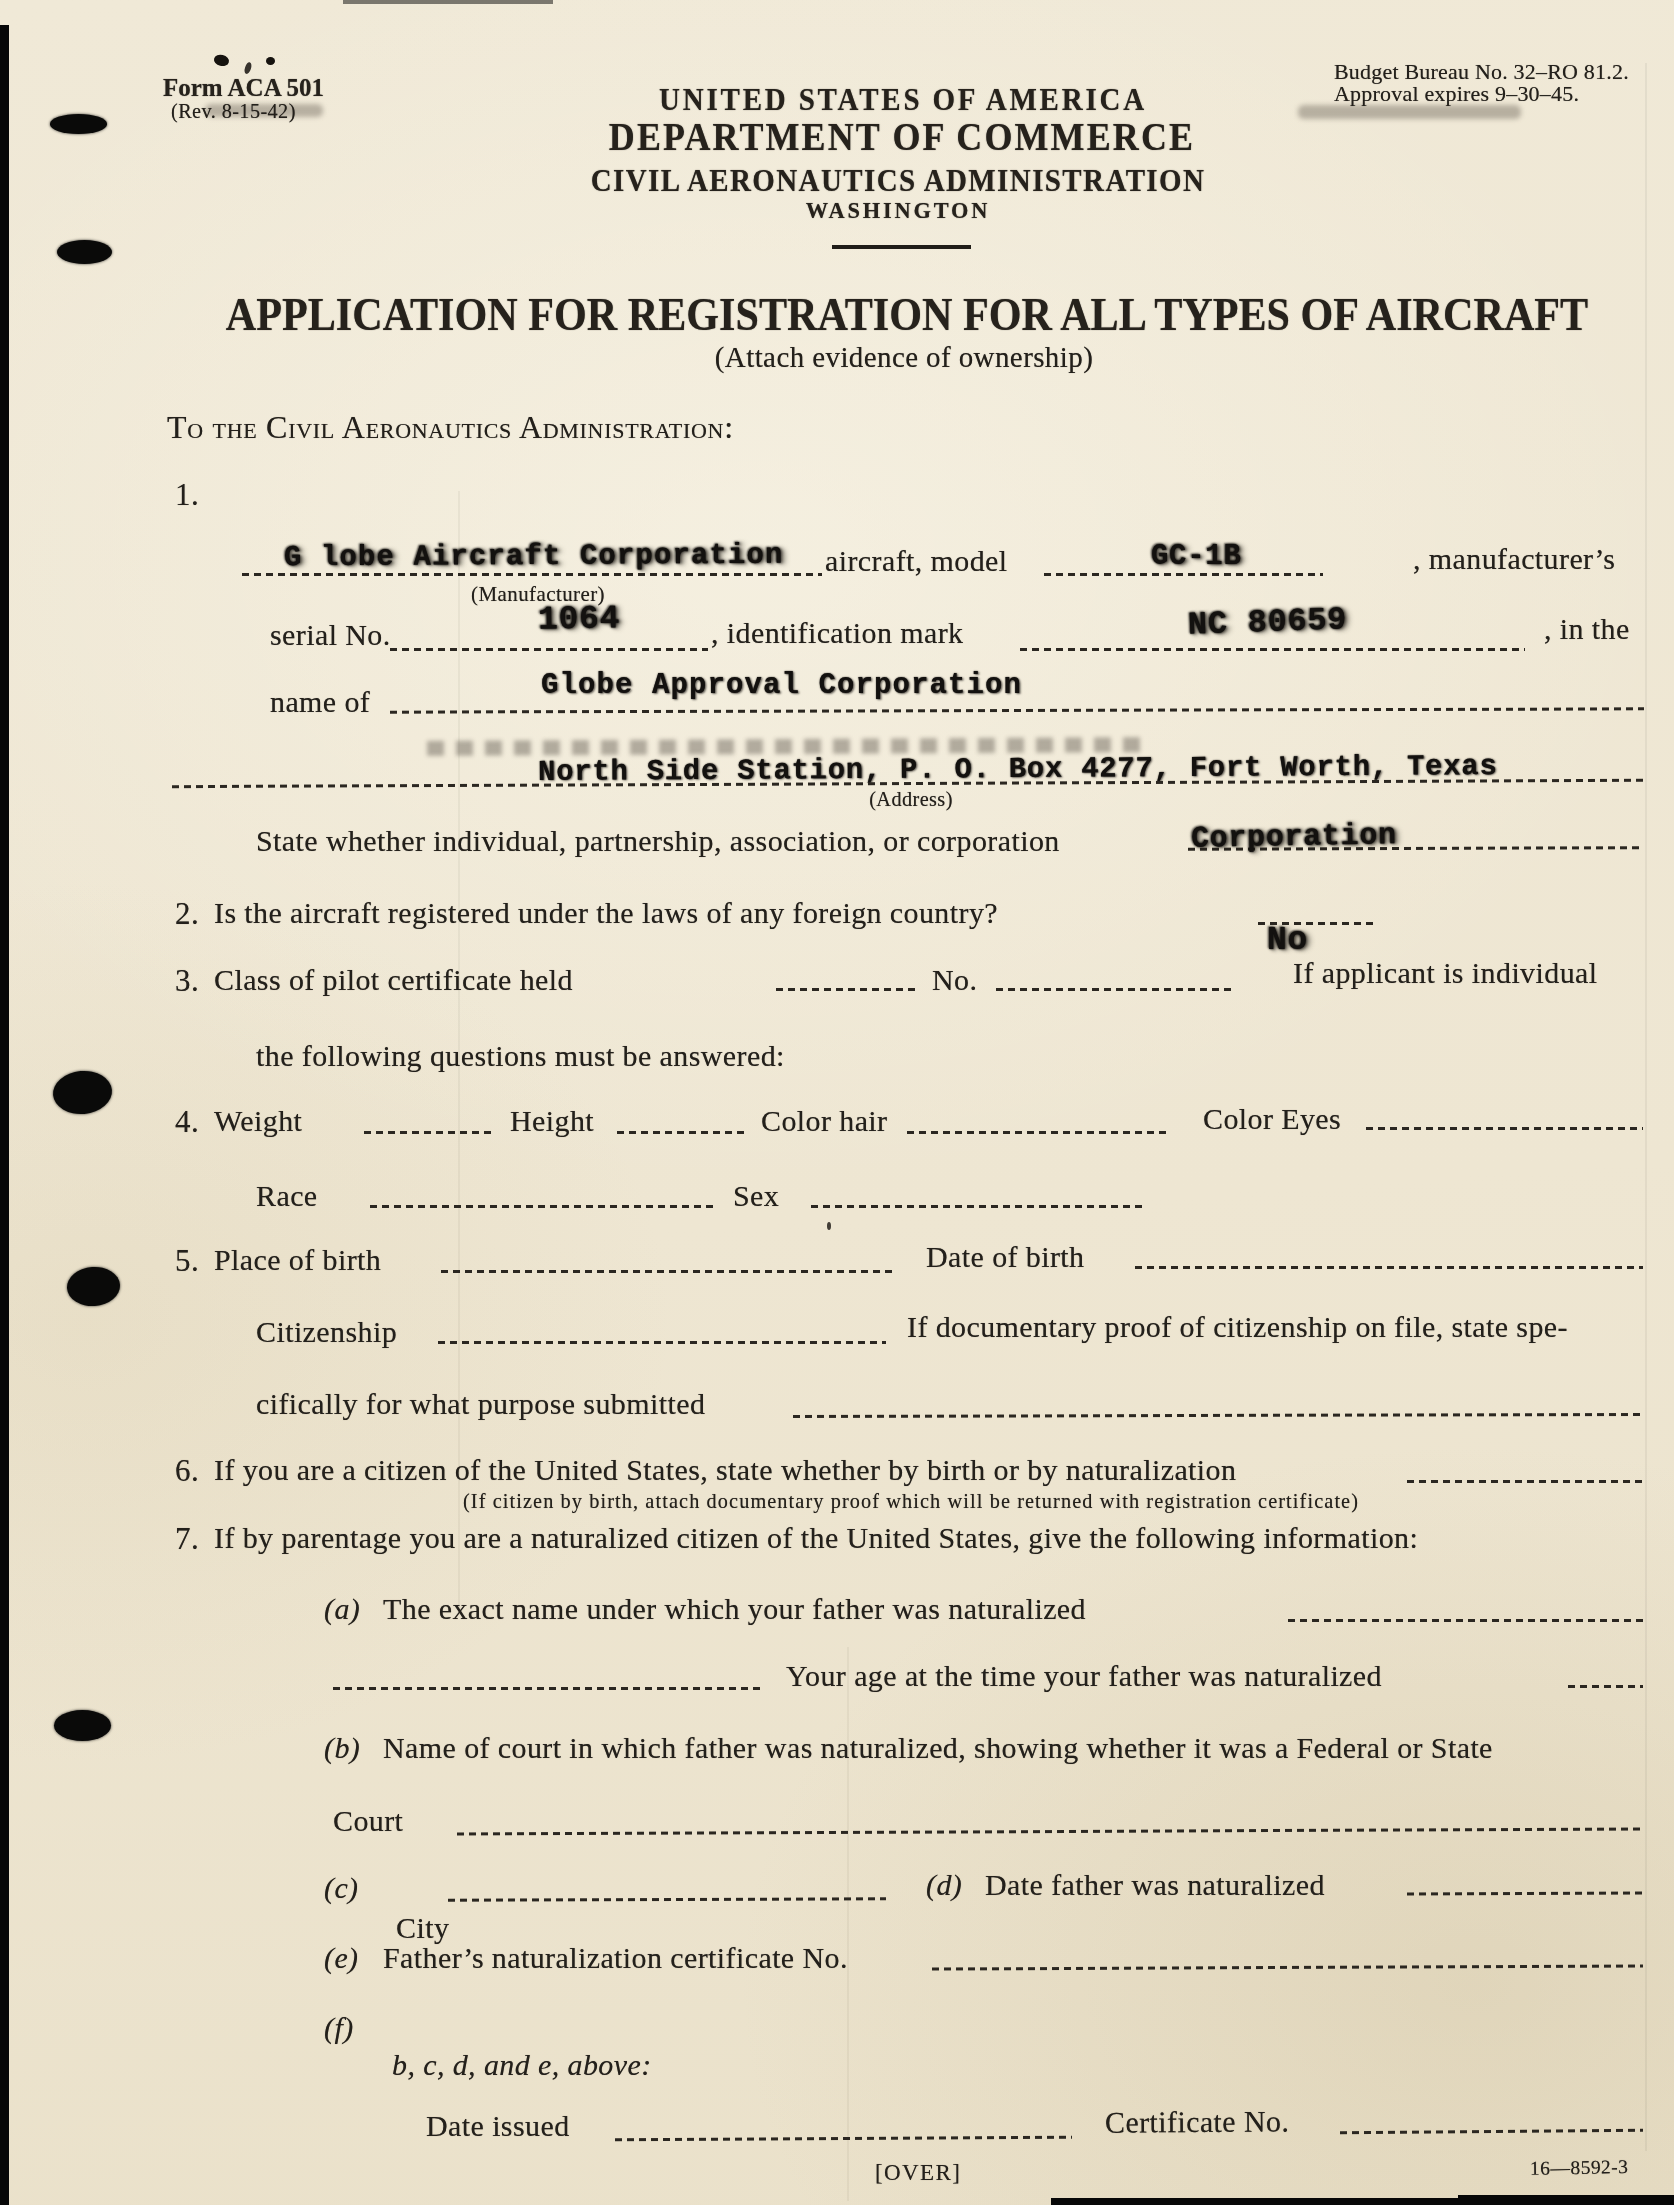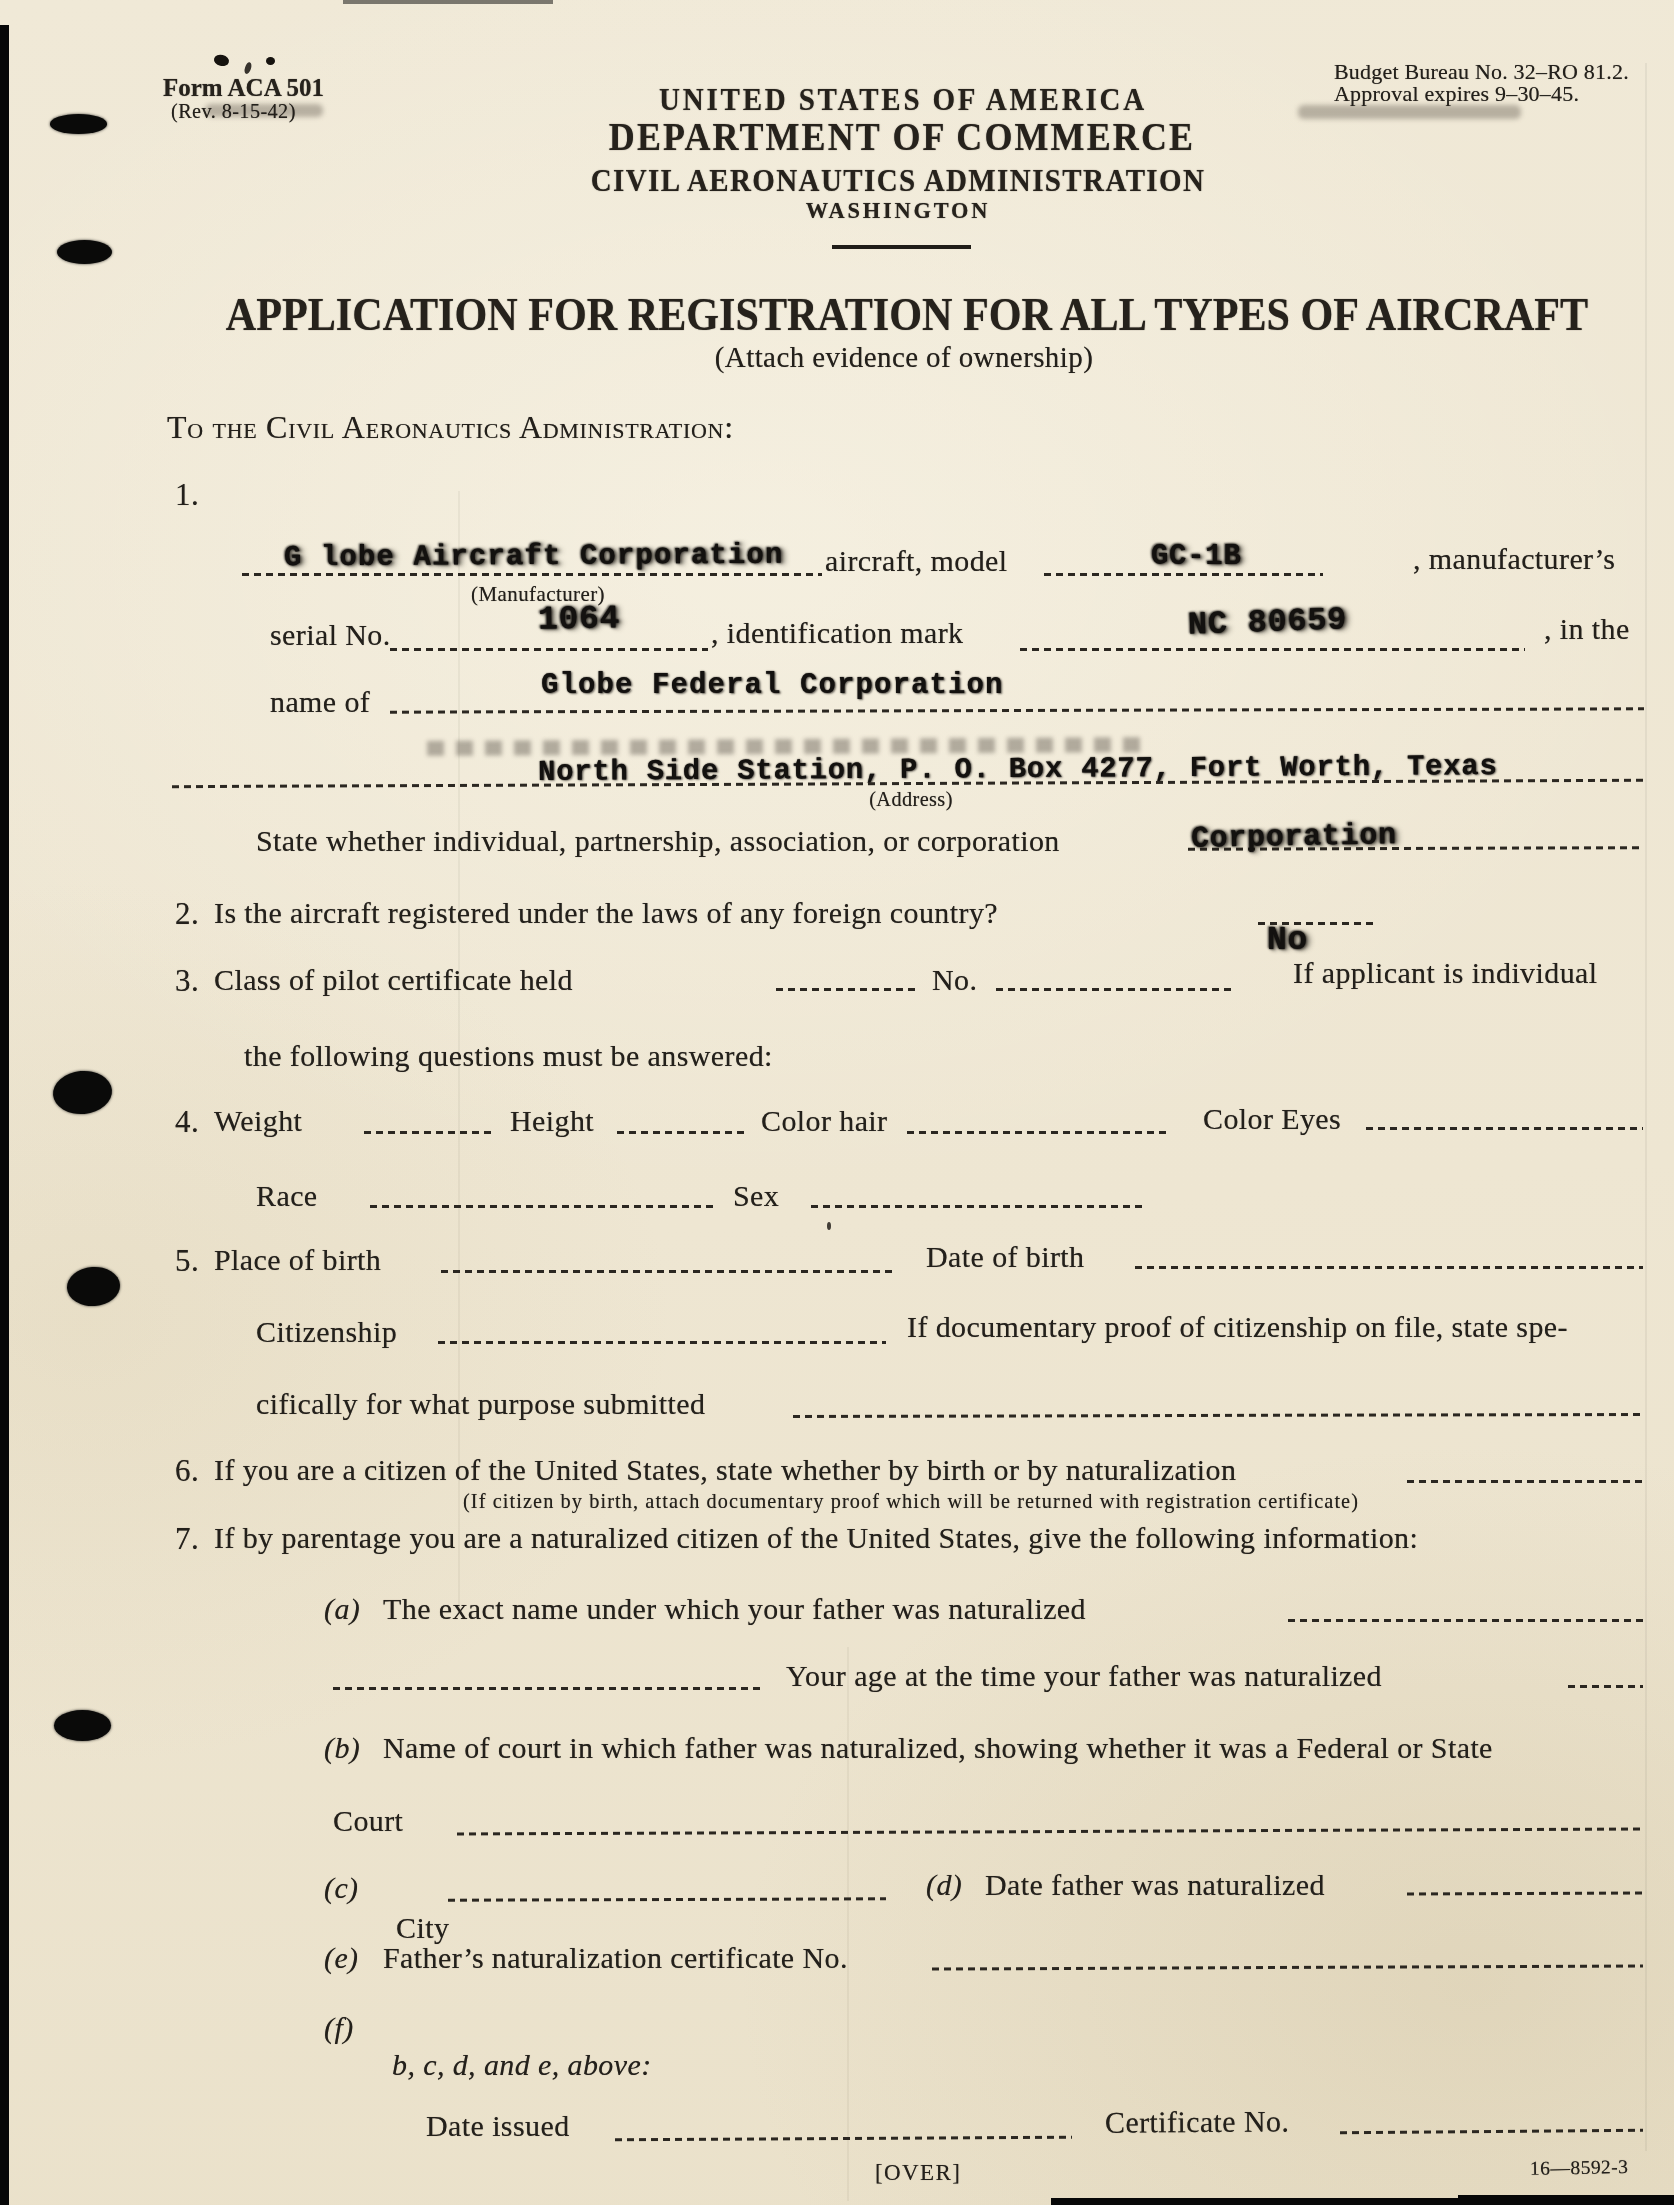--- a/index.html
+++ b/index.html
@@ -94,42 +94,42 @@
   <span class="lbl" style="left:270px;top:618px;">serial No.</span>
   <div class="rule" style="left:390px;top:648px;width:318px;"></div>
   <span class="typed heavy" style="left:538px;top:601px;font-size:33px;transform:rotate(-1deg);">1064</span>
   <span class="lbl" style="left:711px;top:616px;">, identification mark</span>
   <div class="rule" style="left:1020px;top:648px;width:505px;"></div>
   <span class="typed heavy" style="left:1188px;top:604px;font-size:32px;transform:rotate(-2deg);">NC 80659</span>
   <span class="lbl" style="left:1544px;top:612px;">, in the</span>
 
   <span class="lbl" style="left:270px;top:685px;">name of</span>
   <div class="rule" style="left:390px;top:709px;width:1254px;transform:rotate(-.15deg);"></div>
-  <span class="typed" style="left:541px;top:669px;letter-spacing:1.1px;">Globe Federal Corporation</span>
+  <span class="typed" style="left:541px;top:669px;letter-spacing:1.1px;">Globe Approval Corporation</span>
 
   <span class="typed" style="left:538px;top:753px;letter-spacing:0.7px;transform:rotate(-.35deg);">North Side Station, P. O. Box 4277, Fort Worth, Texas</span>
   <div class="rule" style="left:172px;top:782px;width:1472px;transform:rotate(-.25deg);"></div>
   <span class="lbl sm cap" style="left:911px;top:788px;font-size:20.3px;">(Address)</span>
 
   <span class="lbl" style="left:256px;top:824px;">State whether individual, partnership, association, or corporation</span>
   <div class="rule" style="left:1188px;top:847px;width:455px;transform:rotate(-.2deg);"></div>
   <span class="typed heavy" style="left:1191px;top:820px;font-size:30px;transform:rotate(-1deg);">Corporation</span>
 
   <span class="lbl num" style="left:175px;top:896px;">2.</span>
   <span class="lbl" style="left:214px;top:896px;">Is the aircraft registered under the laws of any foreign country?</span>
   <span class="typed heavy" style="left:1267px;top:890px;font-size:33px;margin-top:32px;">No</span>
   <div class="rule" style="left:1258px;top:922px;width:117px;"></div>
 
   <span class="lbl num" style="left:175px;top:963px;">3.</span>
   <span class="lbl" style="left:214px;top:963px;">Class of pilot certificate held</span>
   <div class="rule" style="left:776px;top:988px;width:143px;"></div>
   <span class="lbl" style="left:932px;top:963px;">No.</span>
   <div class="rule" style="left:996px;top:988px;width:238px;"></div>
   <span class="lbl" style="left:1293px;top:956px;">If applicant is individual</span>
-  <span class="lbl" style="left:244px;top:1039px;">the following questions must be answered:</span>
+  <span class="lbl" style="left:256px;top:1039px;">the following questions must be answered:</span>
 
   <span class="lbl num" style="left:175px;top:1104px;">4.</span>
   <span class="lbl" style="left:214px;top:1104px;">Weight</span>
   <div class="rule" style="left:364px;top:1131px;width:130px;"></div>
   <span class="lbl" style="left:510px;top:1104px;">Height</span>
   <div class="rule" style="left:617px;top:1131px;width:128px;"></div>
   <span class="lbl" style="left:761px;top:1104px;">Color hair</span>
   <div class="rule" style="left:907px;top:1131px;width:261px;"></div>
   <span class="lbl" style="left:1203px;top:1102px;">Color Eyes</span>
   <div class="rule" style="left:1366px;top:1127px;width:277px;"></div>

